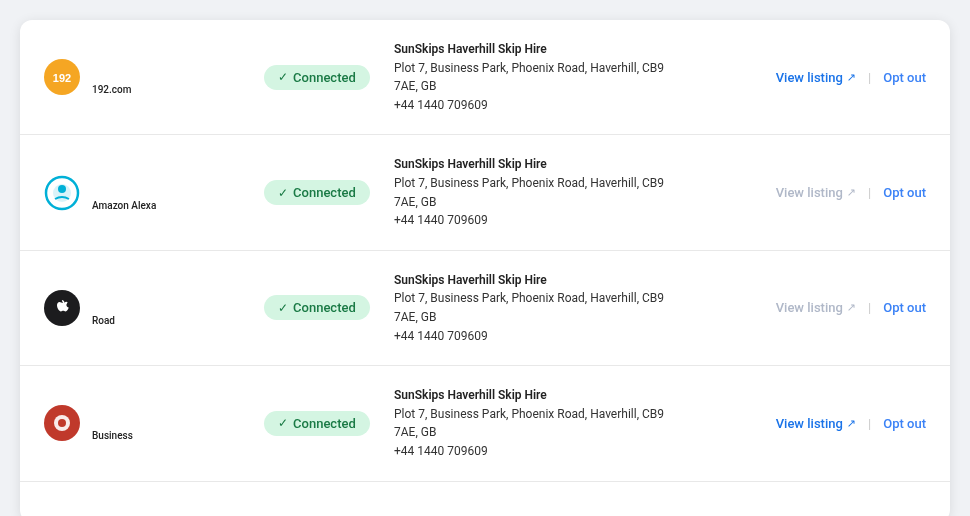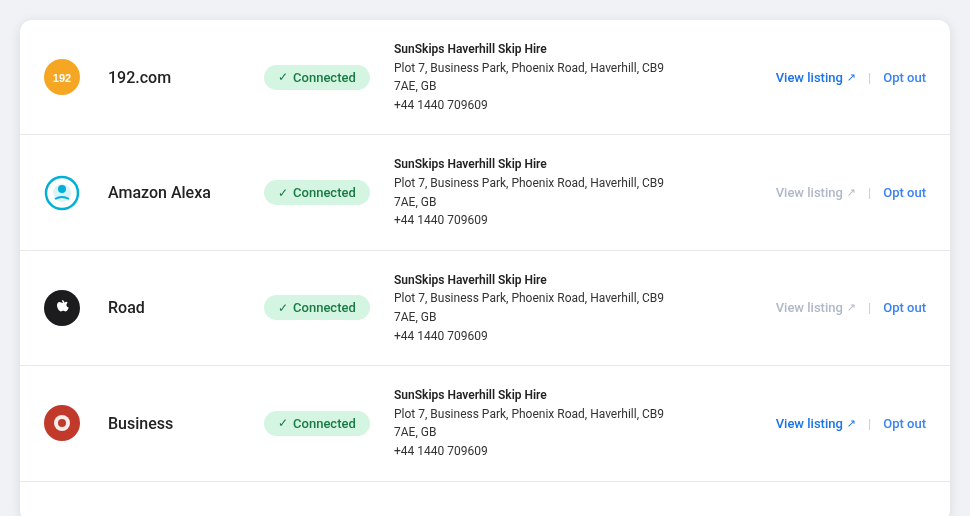--- a/index.html
+++ b/index.html
@@ -23,44 +23,43 @@
       display: flex;
       align-items: center;
       padding: 20px 24px;
       border-bottom: 1px solid #e8e8e8;
     }
     .listing-row:last-child {
       border-bottom: none;
     }
     .brand-col {
       display: flex;
-      align-items: center;
+      align-items: flex-end;
       width: 220px;
       flex-shrink: 0;
     }
     .brand-logo {
       width: 36px;
       height: 36px;
       border-radius: 50%;
       display: flex;
       align-items: center;
       justify-content: center;
       font-size: 18px;
       margin-right: 12px;
       flex-shrink: 0;
     }
     .brand-name-wrap {
       display: flex;
       flex-direction: column;
     }
     .brand-name {
-      font-size: 16px;
+      font-size: 10px;
       font-weight: 500;
       color: #222;
-      margin-left: 16px;
     }
     .status-col {
       width: 130px;
       flex-shrink: 0;
       display: flex;
       align-items: center;
     }
     .status-badge {
       display: inline-flex;
       align-items: center;

